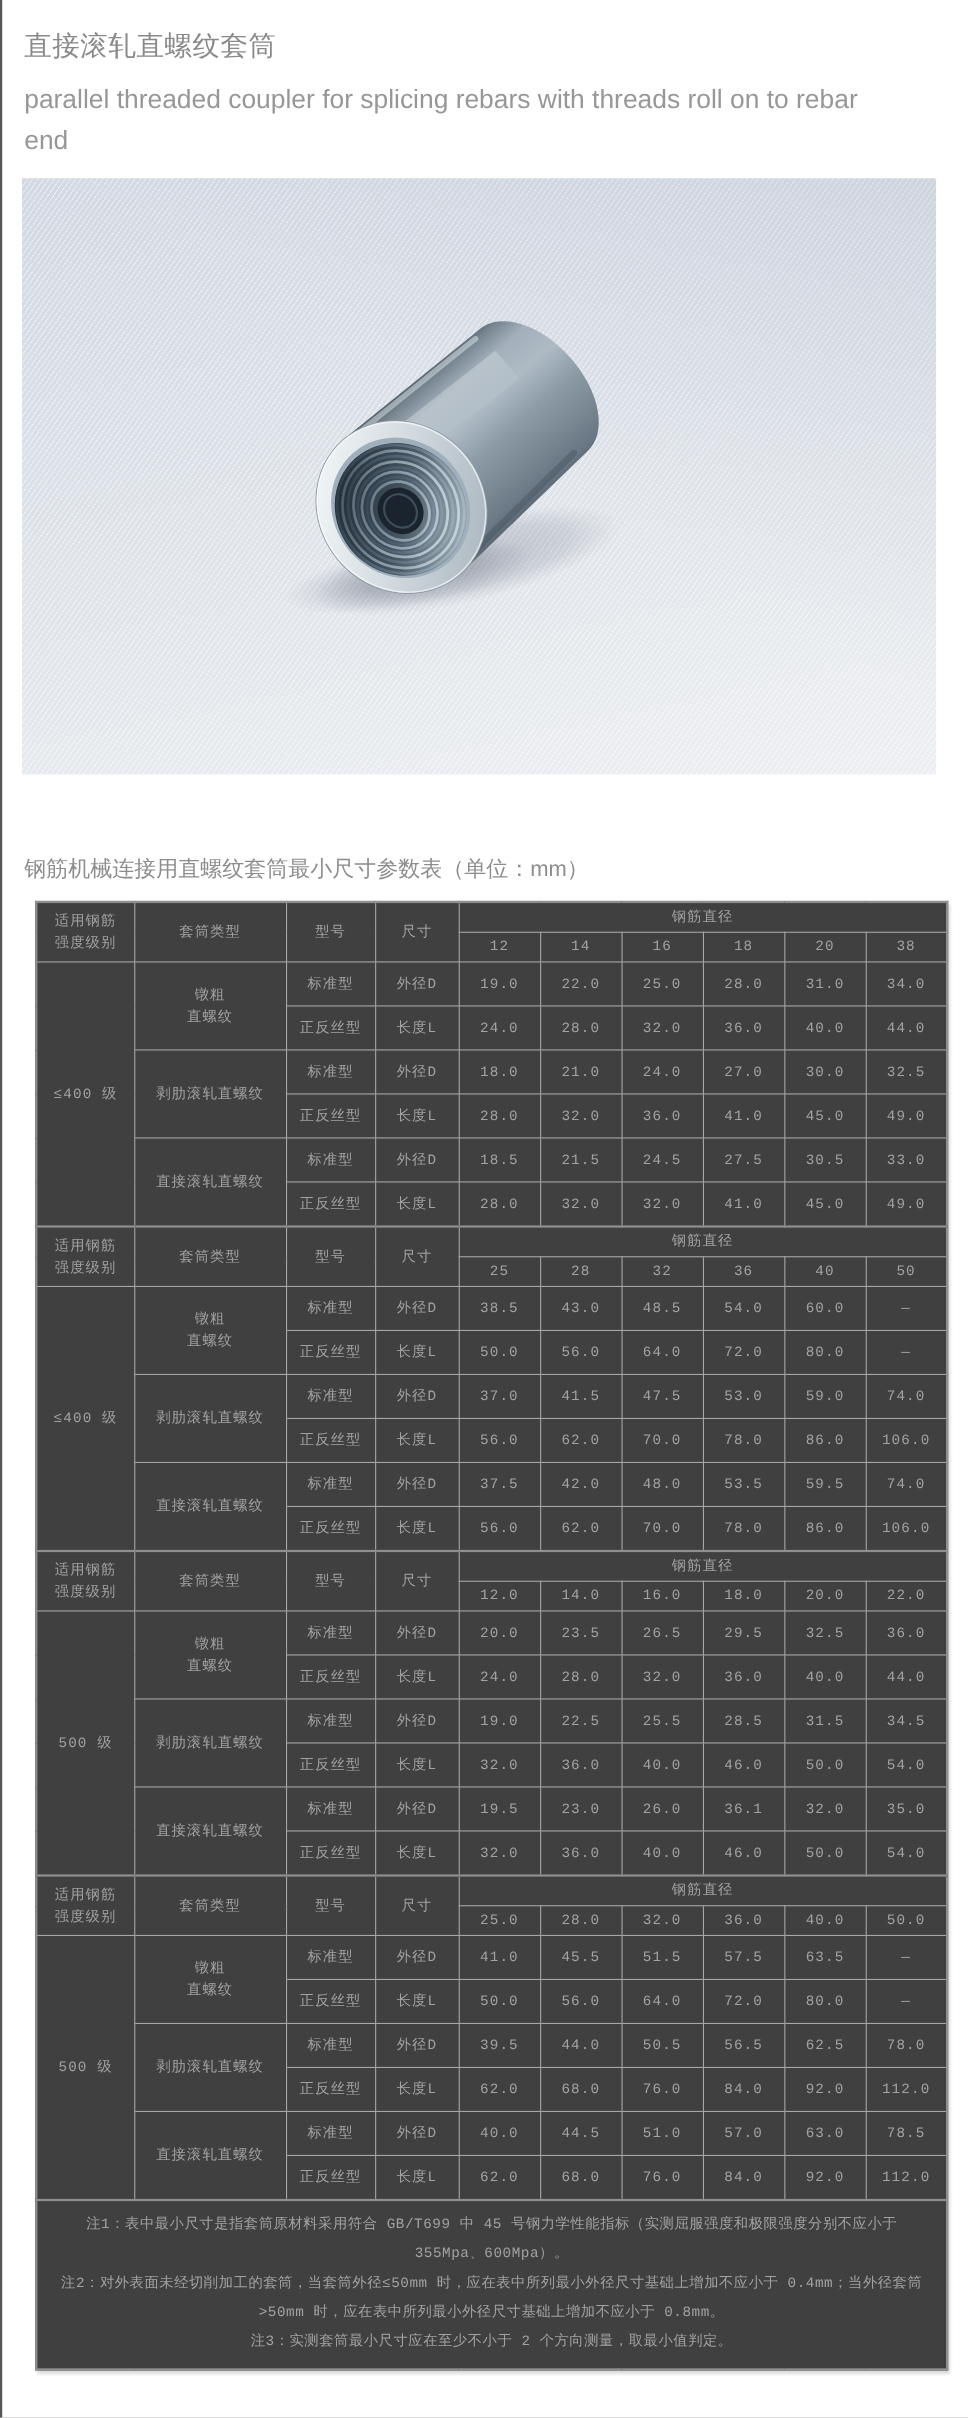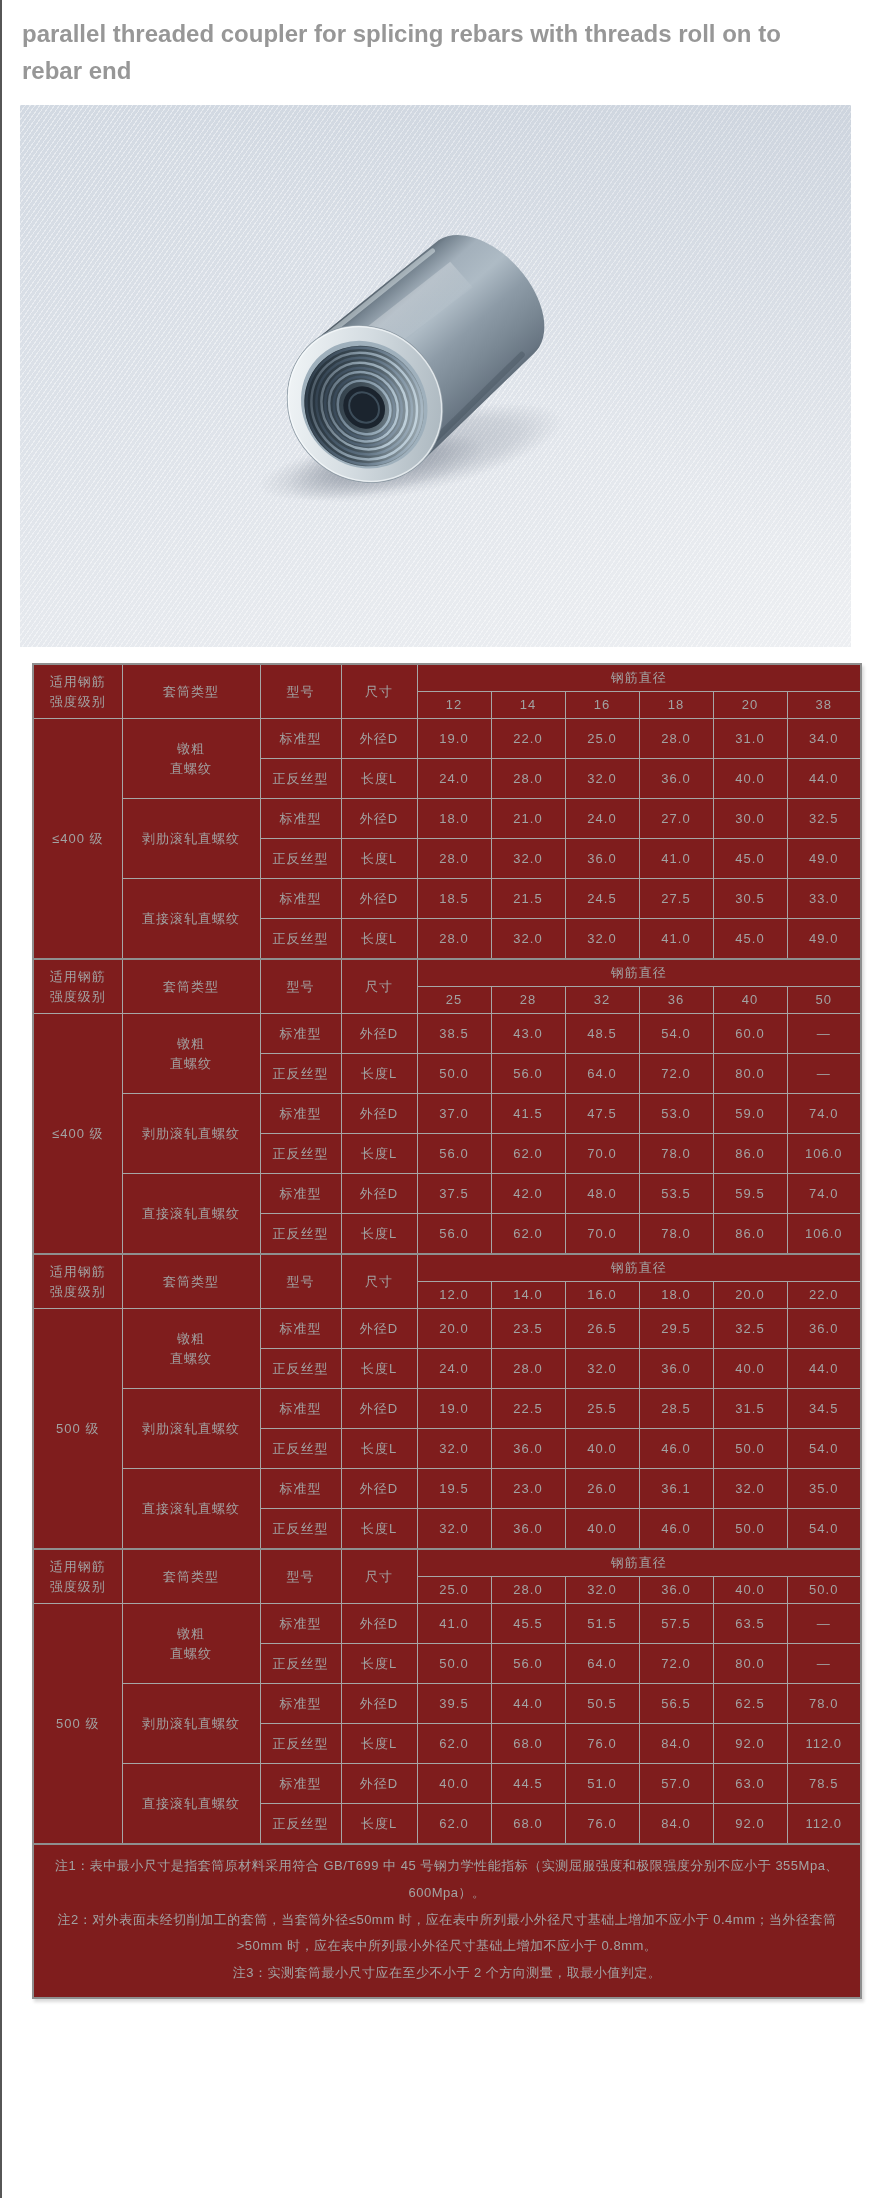--- a/index.html
+++ b/index.html
@@ -16,21 +16,21 @@
   }
   .page { padding-top: 1px; }
   h1.title {
     margin: 24px 0 0 22px;
     font-size: 25px; font-weight: 400;
     color: #8a8a8a; letter-spacing: 0.5px;
   }
   p.subtitle {
     margin: 14px 60px 16px 22px;
     width: 800px;
-    font-size: 24px; font-weight: 700;
+    font-size: 24px; font-weight: 400;
     color: #979797; line-height: 1.55;
   }
   .photo {
     position: relative;
     margin: 0 0 0 20px;
     width: 831px; height: 542px;
     background:
       repeating-linear-gradient(125deg, rgba(255,255,255,0.45) 0 1px, rgba(255,255,255,0) 1px 4px),
       linear-gradient(168deg, #d2d9e2 0%, #dde2e9 45%, #edeff2 100%);
     overflow: hidden;
@@ -44,22 +44,22 @@
     margin: 72px 0 0 22px;
     font-size: 20px; font-weight: 400; color: #8d8d8d;
   }
   table.spec {
     border-collapse: collapse;
     table-layout: fixed;
     margin: 16px 0 0 32px;
     width: 828px;
     border: 2px solid #8f8f8f;
     box-shadow: 2px 3px 3px rgba(0,0,0,0.15);
-    background: #7f1d1d;
-    font-family: Liberation Sans, sans-serif;
+    background: #404040;
+    font-family: Liberation Mono, monospace;
     color: #a2a2a2;
   }
   .spec td {
     border: 1px solid #a6a6a6;
     text-align: center; vertical-align: middle;
     font-size: 13px; line-height: 1.55;
     height: 39px; padding: 0 2px;
     letter-spacing: 1px;
   }
   .spec tr.hrow td { height: 26px; }
@@ -71,20 +71,21 @@
   }
   .spec td.notes div { line-height: 2.05; font-size: 13px; text-align: center; }
 </style>
 </head>
 <body>
 
 <div class="left-edge"></div>
 
 <div class="page">
 
+  <h1 class="title">直接滚轧直螺纹套筒</h1>
 
   <p class="subtitle">parallel threaded coupler for splicing rebars with threads roll on to rebar end</p>
 
   <div class="photo">
     <svg width="831" height="542" viewBox="0 0 831 542" aria-hidden="true">
       <defs>
         <radialGradient id="shadowSoft">
           <stop offset="0%" stop-color="rgba(100,110,126,0.32)"></stop>
           <stop offset="50%" stop-color="rgba(100,110,126,0.18)"></stop>
           <stop offset="75%" stop-color="rgba(100,110,126,0)"></stop>
@@ -152,20 +153,21 @@
 
         <path fill-rule="evenodd" fill="url(#threadShade)" d="M -60,1 a 58,62 0 1 0 116,0 a 58,62 0 1 0 -116,0 Z M -23,2 a 20,22 0 1 1 40,0 a 20,22 0 1 1 -40,0 Z"></path>
 
         <ellipse cx="-3" cy="2" rx="20" ry="22" fill="#1b242e"></ellipse>
         <ellipse cx="-3" cy="2" rx="14" ry="16" fill="none" stroke="#3d4d5a" stroke-width="2"></ellipse>
       </g>
     </svg>
   </div>
 
 
+  <h2 class="table-title">钢筋机械连接用直螺纹套筒最小尺寸参数表（单位：mm）</h2>
 
   <table class="spec">
     <colgroup>
       <col style="width:89px">
         <col style="width:138px">
         <col style="width:81px">
         <col style="width:76px">
       <col style="width:74px">
         <col style="width:74px">
         <col style="width:74px">

